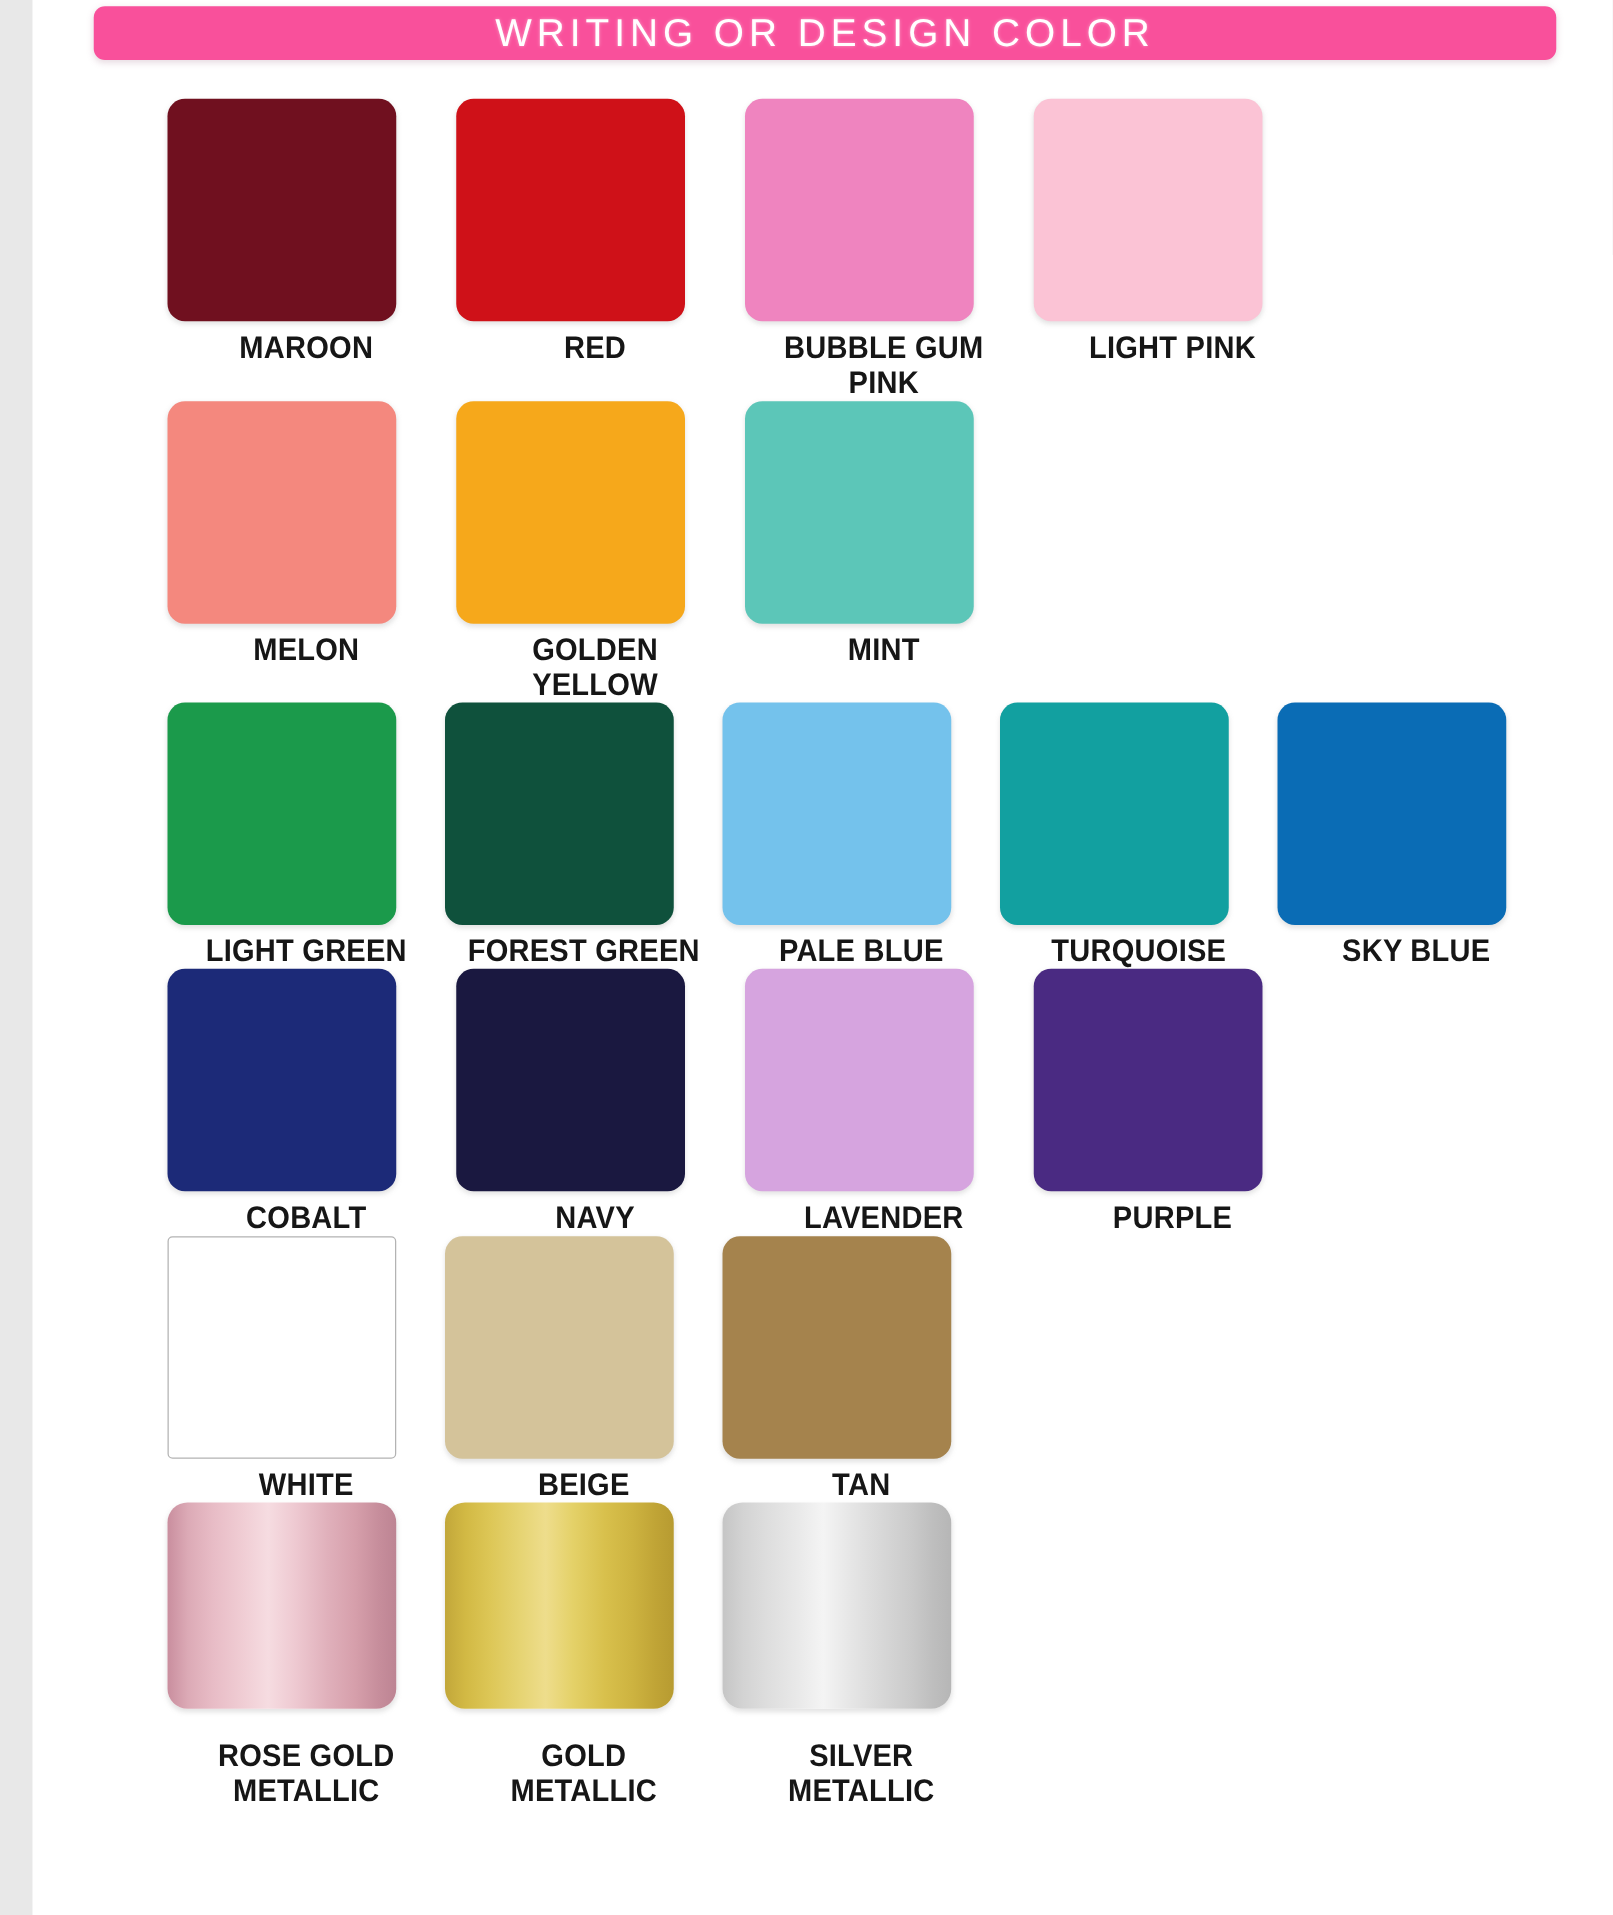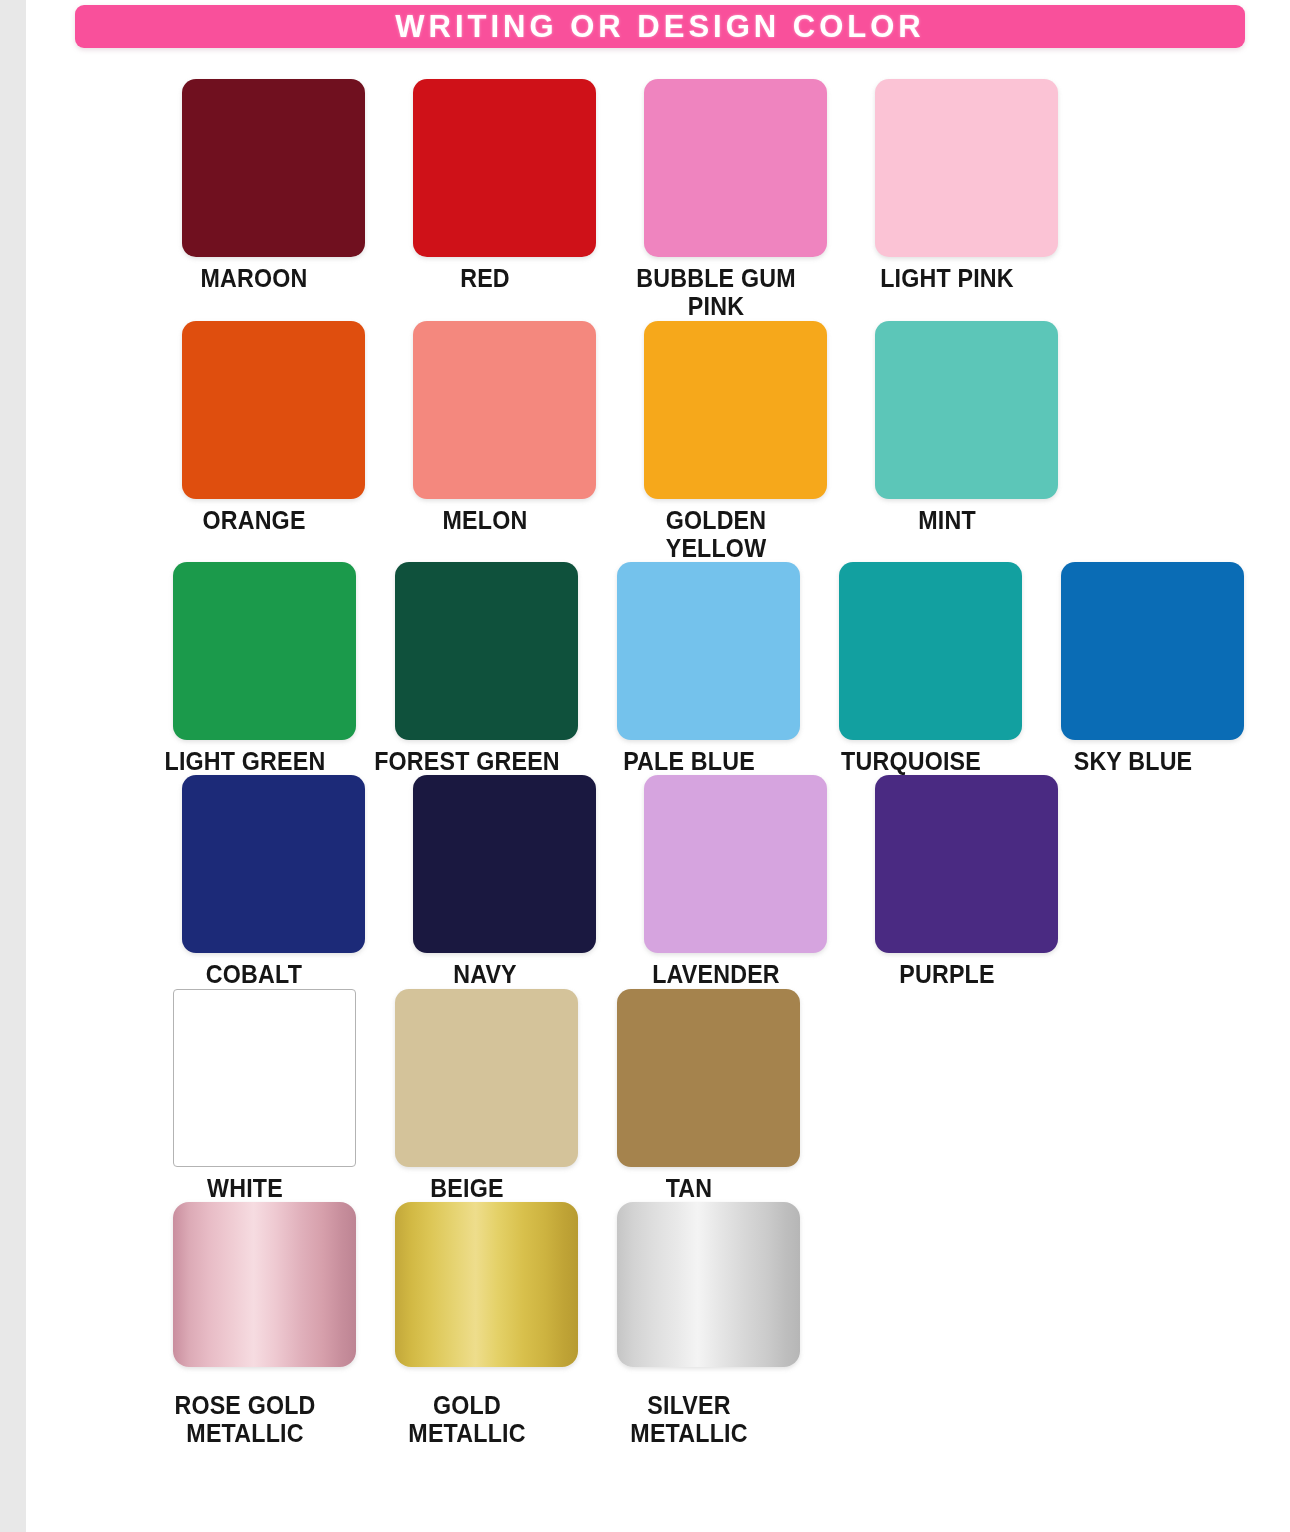--- a/index.html
+++ b/index.html
@@ -59,21 +59,21 @@
   }
   .swatch-row {
     display: flex;
     width: 100%;
   }
   .swatch-cell {
     width: 231px;
     box-sizing: border-box;
     display: flex;
     flex-direction: column;
-    align-items: flex-end;
+    align-items: flex-start;
   }
   .swatch-chip {
     width: 183px;
     height: 178px;
     border-radius: 14px;
     box-shadow: 0 2px 4px rgba(150,150,150,0.28);
   }
   .swatch-chip.bordered {
     border: 1px solid #b3b3b3;
     border-radius: 4px;
@@ -102,21 +102,21 @@
   .metal-row .swatch-chip { height: 165px; }
   .metal-row .swatch-label { margin-top: 24px; }
   .empty-cell { visibility: hidden; }
 </style>
 </head>
 <body style="background: rgb(232, 232, 232);">
 
 <div id="page" style="background: rgb(255, 255, 255);">
 
   <div id="header-banner" style="background: rgb(249, 80, 155);">
-    <div id="header-title" style="color: rgb(255, 255, 255); font-weight: bold;">WRITING OR DESIGN COLOR</div>
+    <div id="header-title" style="color: rgb(255, 255, 255);">WRITING OR DESIGN COLOR</div>
   </div>
 
   <div id="grid">
       <div class="swatch-row">
         <div class="swatch-cell">
           <div class="swatch-chip" style="background: rgb(112, 16, 31);"></div>
           <div class="swatch-label">MAROON</div>
         </div>
         <div class="swatch-cell">
           <div class="swatch-chip" style="background: rgb(207, 17, 24);"></div>
@@ -127,24 +127,20 @@
           <div class="swatch-label">BUBBLE  GUM
 PINK</div>
         </div>
         <div class="swatch-cell">
           <div class="swatch-chip" style="background: rgb(251, 195, 213);"></div>
           <div class="swatch-label">LIGHT PINK</div>
         </div>
       </div>
       <div class="swatch-row">
         <div class="swatch-cell">
-          <div class="swatch-chip" style="background: rgb(223, 78, 14);"></div>
-          <div class="swatch-label">ORANGE</div>
-        </div>
-        <div class="swatch-cell">
           <div class="swatch-chip" style="background: rgb(244, 136, 126);"></div>
           <div class="swatch-label">MELON</div>
         </div>
         <div class="swatch-cell">
           <div class="swatch-chip" style="background: rgb(246, 168, 27);"></div>
           <div class="swatch-label">GOLDEN YELLOW</div>
         </div>
         <div class="swatch-cell">
           <div class="swatch-chip" style="background: rgb(92, 198, 184);"></div>
           <div class="swatch-label">MINT</div>

